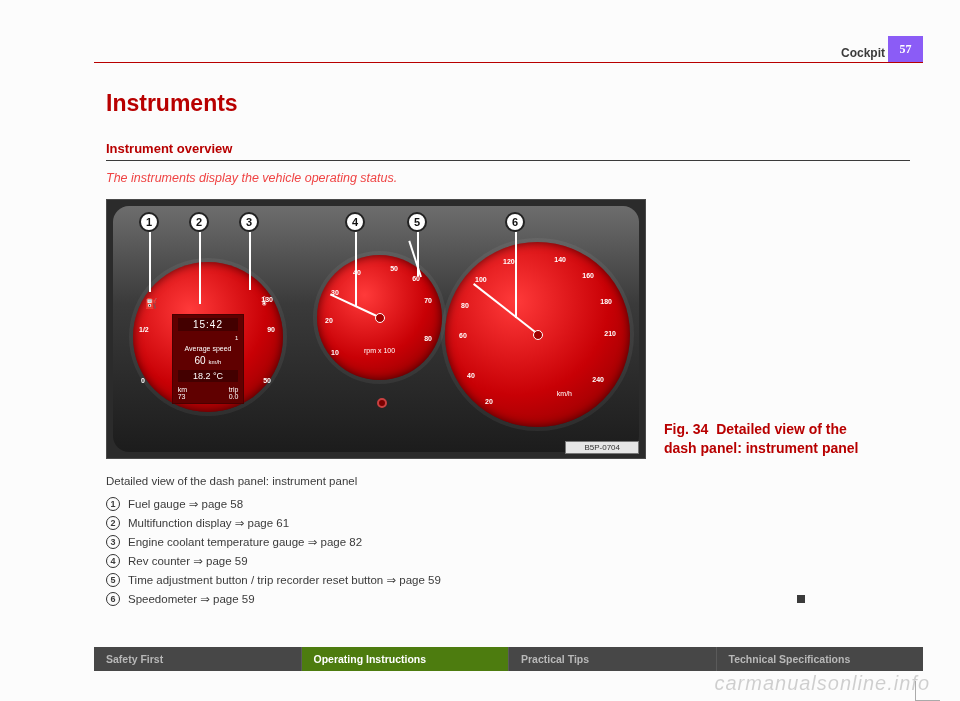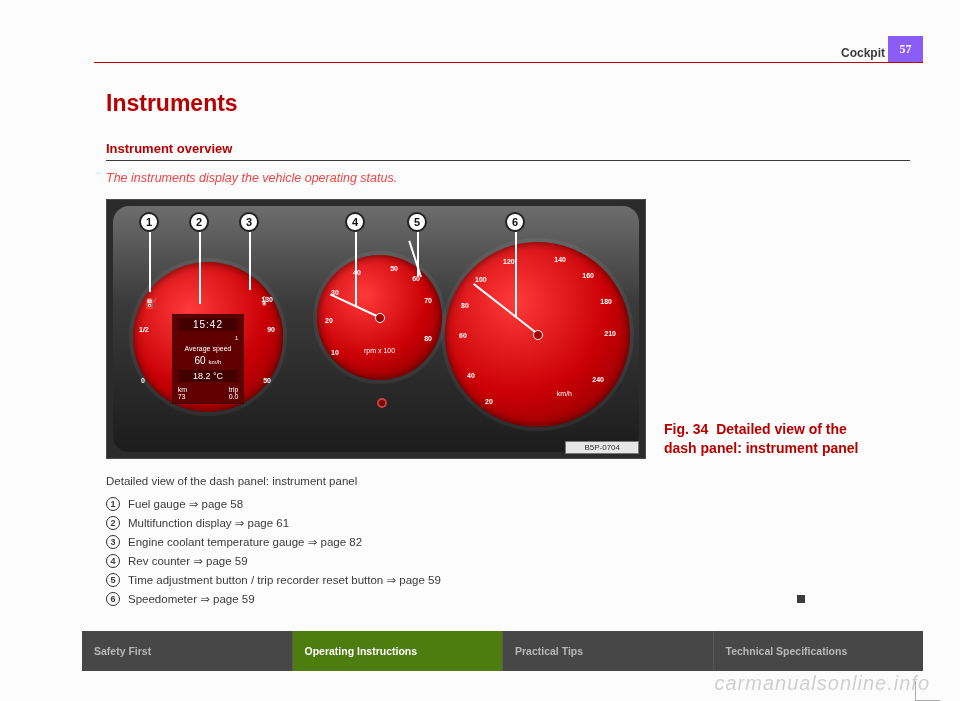--- a/index.html
+++ b/index.html
@@ -132,21 +132,21 @@
     font-size: 11.5px; color: #3b3b3b; margin-top: 16px; margin-bottom: 10px;
   }
   .legend { list-style:none; }
   .legend li { display:flex; align-items:center; font-size:11.5px; color:#3b3b3b; margin-bottom:5px; }
   .legend .num {
     width: 14px; height: 14px; border-radius:50%; border:1.5px solid #333; font-size:9px; font-weight:bold;
     display:flex; align-items:center; justify-content:center; margin-right:8px;
   }
   .end-square { position:absolute; right:105px; width:8px; height:8px; background:#3b3b3b; }
   .footer {
-    position:absolute; left:82px; right:37px; bottom:30px; height:40px; display:flex;border-radius:18px;
+    position:absolute; left:94px; right:37px; bottom:30px; height:24px; display:flex;border-radius:18px;
   }
   .footer-cell { flex:1; background:#474747; color:#b8b8b8; font-size:10.5px; font-weight:bold; display:flex; align-items:center; padding-left:12px; border-right:1px solid #5a5a5a;}
   .footer-cell.active { background:#4d7c0f; color:#fff; }
   .footer-cell:last-child{border-right:none;}
   .watermark {
     position:absolute; right:30px; bottom:6px; font-size:20px; color:rgba(0,0,0,.18);
     font-style:italic; letter-spacing:1px;margin-left:33px;
   }
   .side-tab { position:absolute; right:20px; bottom:0; width:25px; height:20px; border-left:1px solid #aaa; border-bottom:1px solid #aaa; }
 </style>

